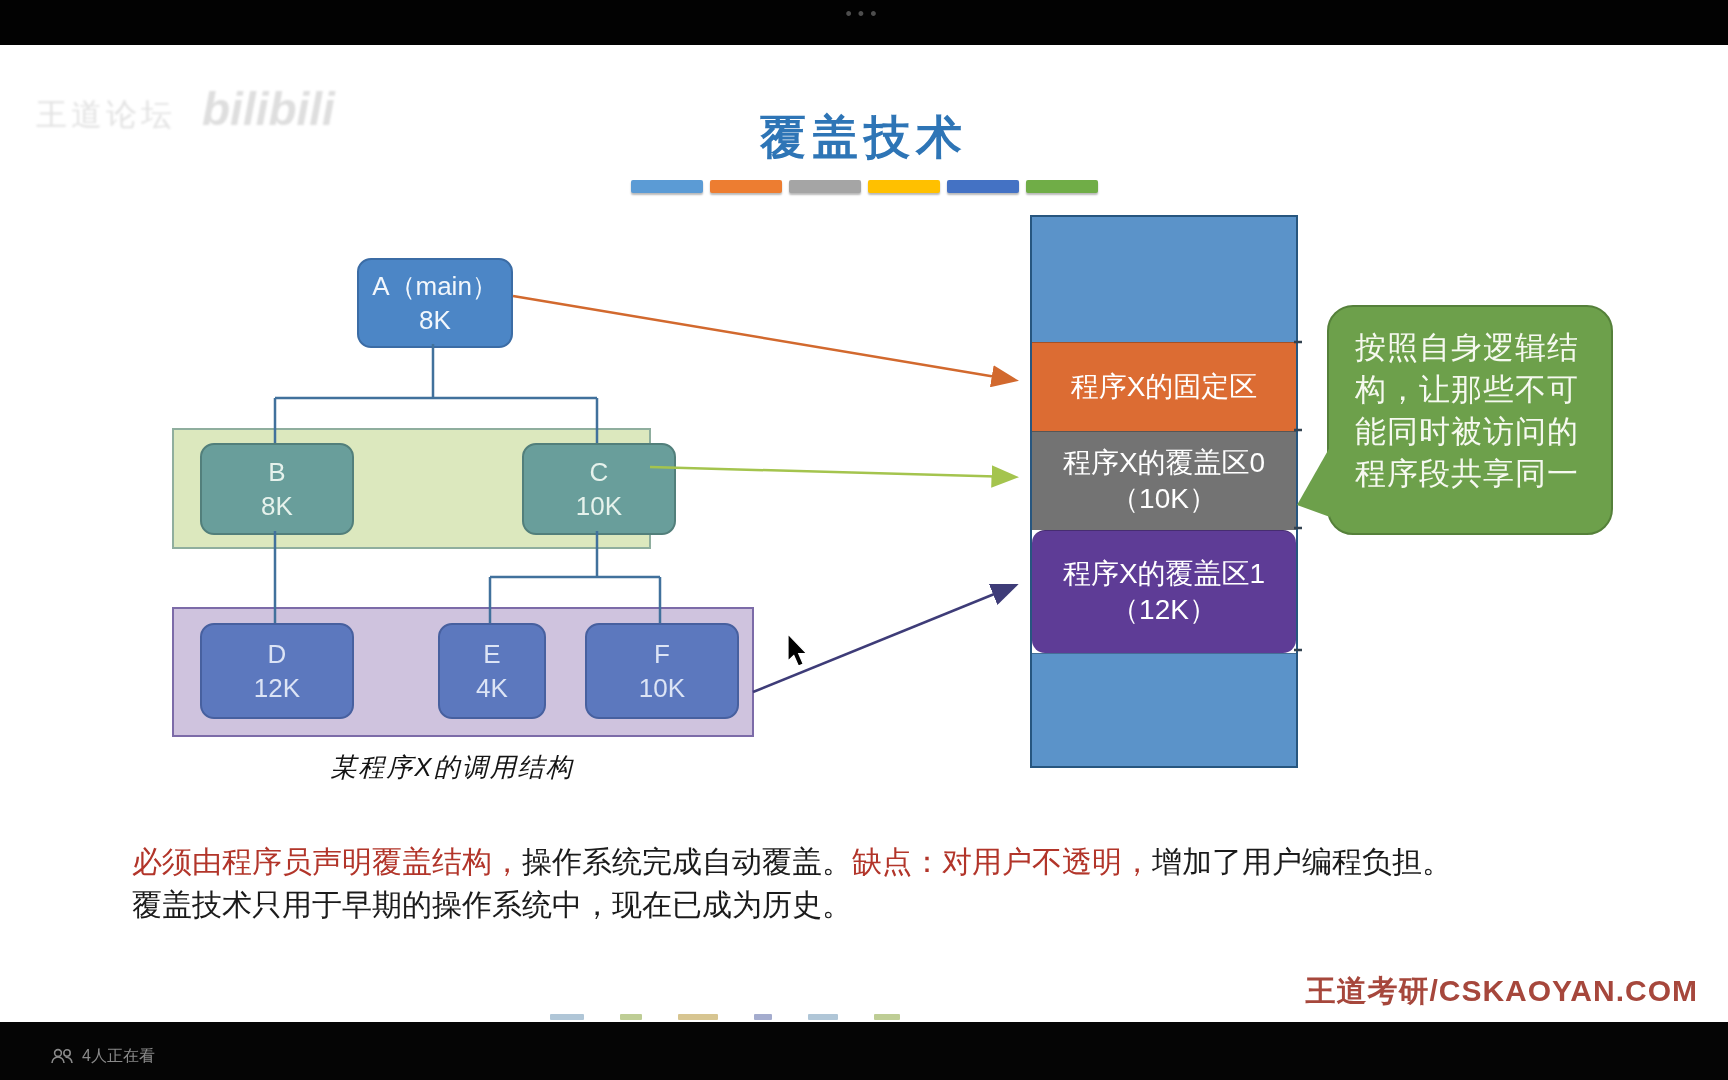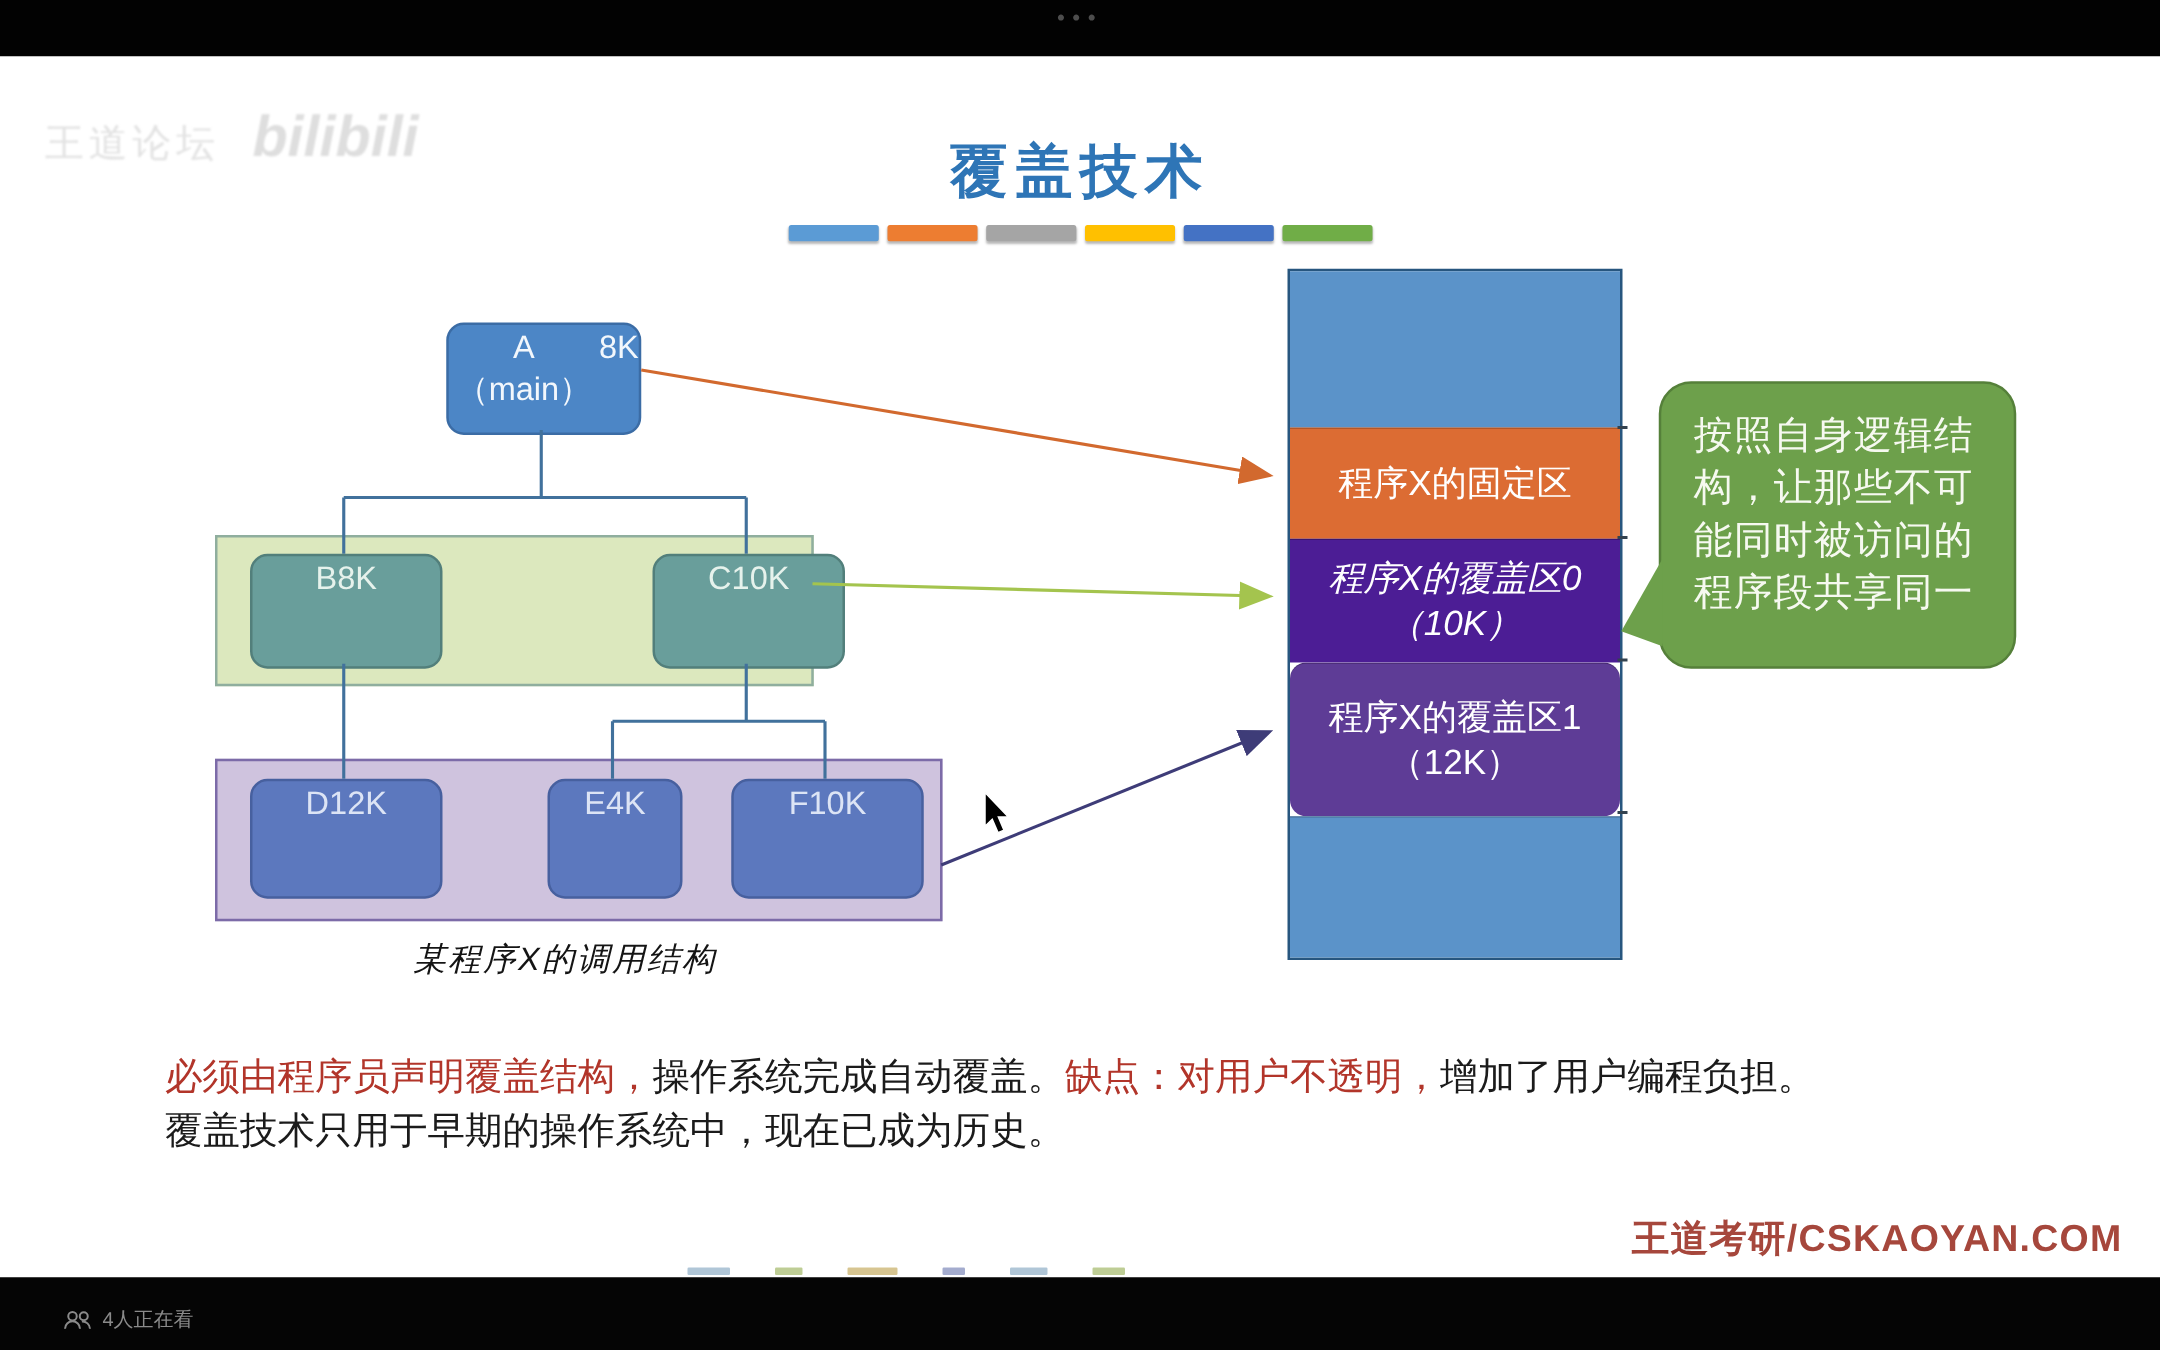--- a/index.html
+++ b/index.html
@@ -21,41 +21,41 @@
   
   .title{position:absolute;left:0;right:0;top:107px;text-align:center;
          font-family:"Liberation Serif","DejaVu Serif",serif;
          font-size:46px;font-weight:bold;color:#2E75B6;letter-spacing:6px;}
   .dashrow{position:absolute;left:0;right:0;top:180px;display:flex;justify-content:center;gap:7px;}
   .dash{width:72px;height:13px;border-radius:2px;box-shadow:0 2px 2px rgba(0,0,0,.28);}
   .dash1{background:#5B9BD5}.dash2{background:#ED7D31}.dash3{background:#A5A5A5}
   .dash4{background:#FFC000}.dash5{background:#4472C4}.dash6{background:#70AD47}
   
   .node{position:absolute;border-radius:14px;color:#EAF2F8;text-align:center;
-        display:flex;flex-direction:row;justify-content:center;line-height:34px;
+        display:flex;flex-direction:column;justify-content:center;line-height:34px;
         font-size:26px;}
   .node-a{left:357px;top:258px;width:152px;height:86px;background:#4C86C6;border:2px solid #3B6CA5;color:#F2F7FC;}
   .group-bc{position:absolute;left:172px;top:428px;width:475px;height:117px;background:#DCE8BE;
             border:2px solid #8FAE9E;}
   .node-b{left:200px;top:443px;width:150px;height:88px;background:#699E9B;border:2px solid #527F7B;color:#E6F2EC;}
   .node-c{left:522px;top:443px;width:150px;height:88px;background:#699E9B;border:2px solid #527F7B;color:#E6F2EC;}
   .group-def{position:absolute;left:172px;top:607px;width:578px;height:126px;background:#CFC3DE;
              border:2px solid #7C6BA8;}
   .node-d{left:200px;top:623px;width:150px;height:92px;background:#5C78BE;border:2px solid #47609F;color:#DCE4F5;}
   .node-e{left:438px;top:623px;width:104px;height:92px;background:#5C78BE;border:2px solid #47609F;color:#DCE4F5;}
   .node-f{left:585px;top:623px;width:150px;height:92px;background:#5C78BE;border:2px solid #47609F;color:#DCE4F5;}
   .tree-caption{position:absolute;left:222px;top:750px;width:460px;text-align:center;
                 font-style:italic;font-size:26px;color:#141414;letter-spacing:2px;}
   
   .memcol{position:absolute;left:1030px;top:215px;width:264px;border:2px solid #27567F;}
   .memseg{width:100%;display:flex;flex-direction:column;justify-content:center;text-align:center;
           color:#ffffff;font-size:28px;line-height:36px;}
   .seg-top{height:125px;background:#5B93C9;}
   .seg-fixed{height:88px;background:#DC6C33;border-top:1px solid rgba(0,0,0,.25);}
-  .seg-ov0{height:98px;background:#4c1d95;border-top:1px solid rgba(0,0,0,.25);font-style:italic;}
+  .seg-ov0{height:98px;background:#737373;border-top:1px solid rgba(0,0,0,.25);}
   .seg-ov1{height:122px;background:#5E3C96;border-top:1px solid rgba(0,0,0,.25);border-radius:13px;}
   .seg-bottom{height:112px;background:#5B93C9;border-top:1px solid rgba(0,0,0,.25);}
   .mem-caption{position:absolute;left:1042px;top:768px;width:240px;text-align:left;
                font-size:31px;color:#ffffff;margin-top:32px;}
   
   .bubble{position:absolute;left:1327px;top:305px;width:286px;height:230px;background:#6DA04B;
           border:2px solid #55803A;border-radius:26px;padding:20px 0 0 26px;box-sizing:border-box;}
   .bubble div{color:#F6F9F0;font-size:31px;line-height:42px;letter-spacing:1px;}
   
   .notes{position:absolute;left:132px;top:840px;width:1480px;font-size:30px;line-height:43px;color:#1b1b1b;}

